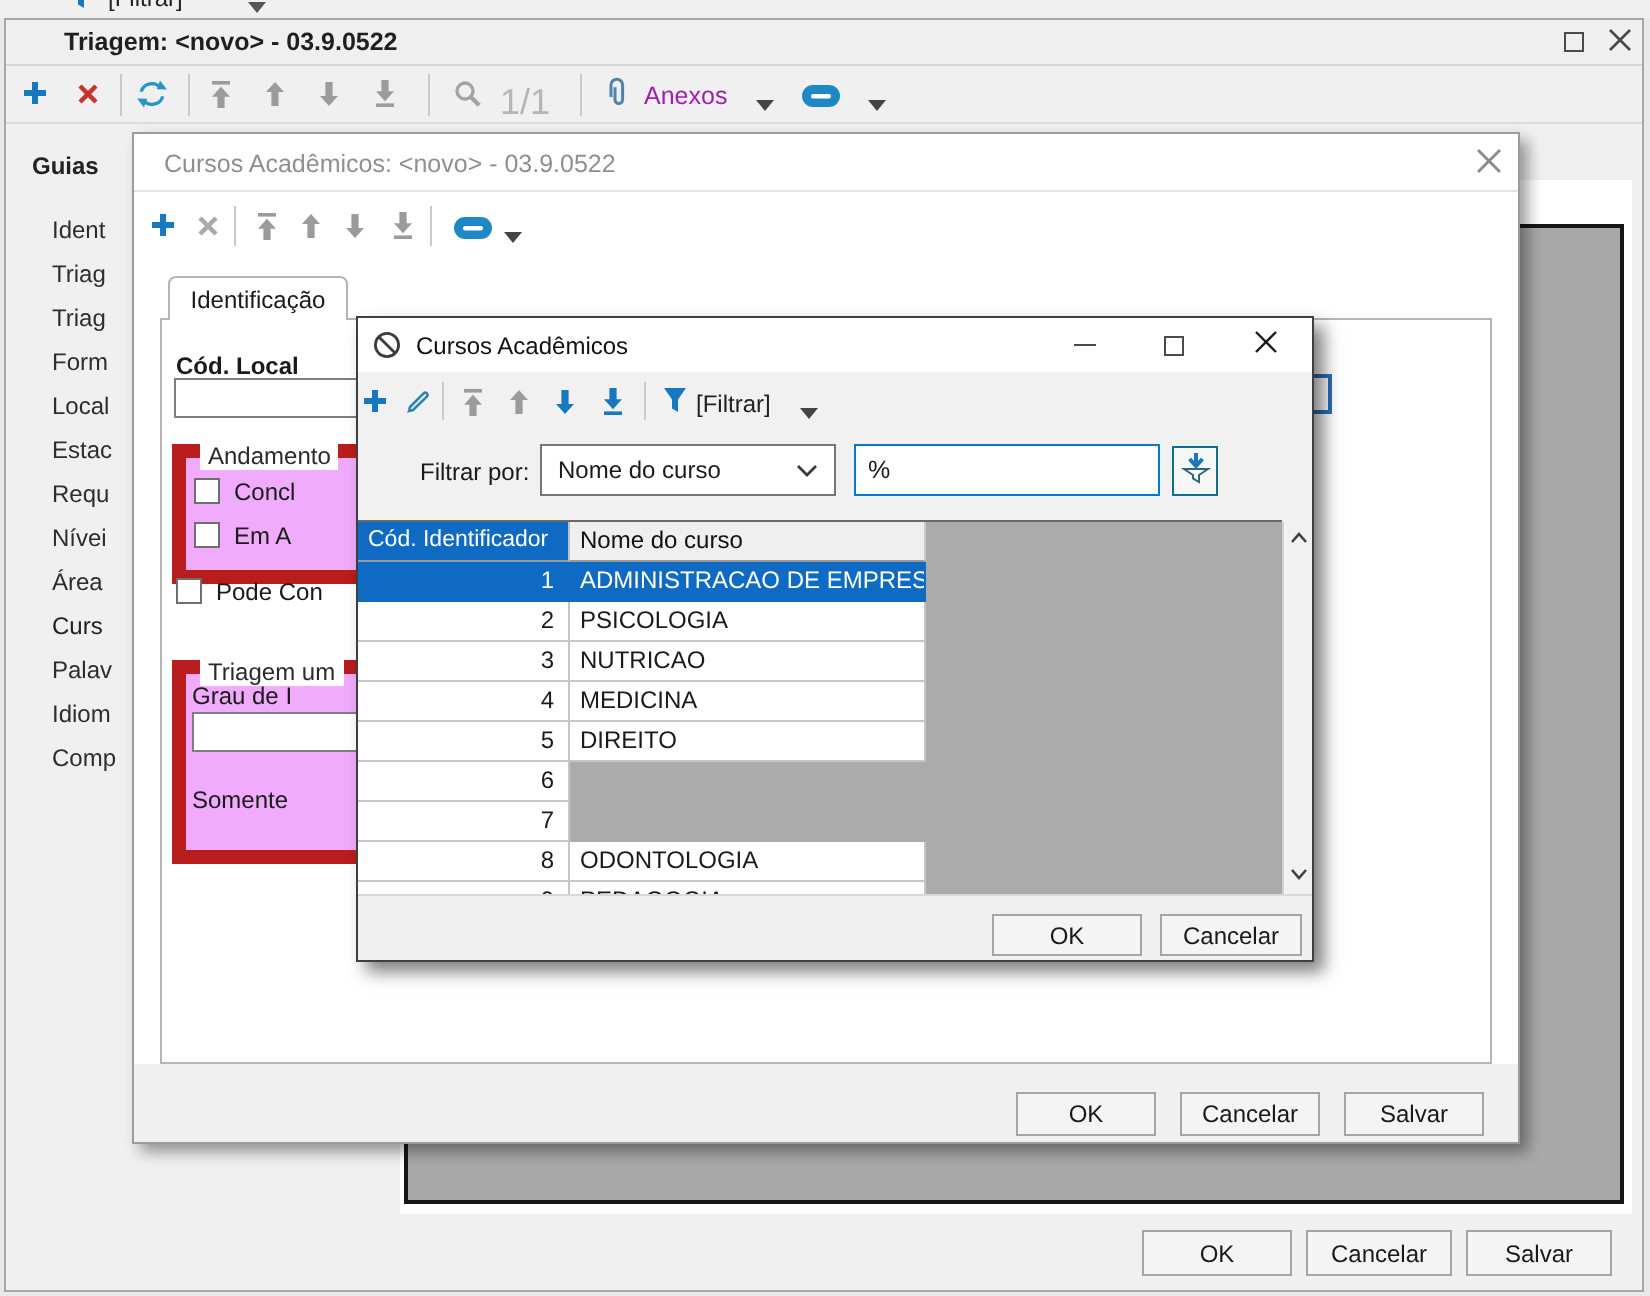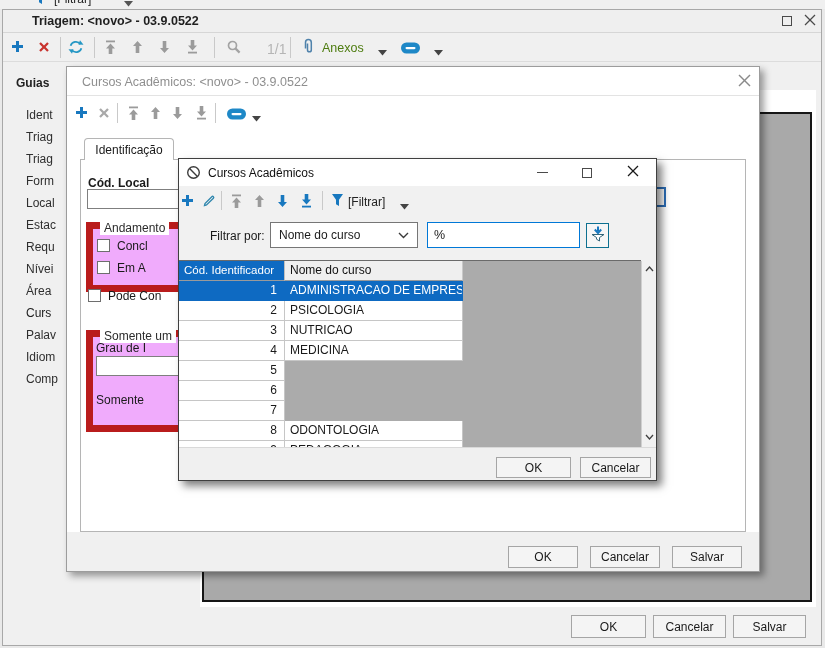--- a/index.html
+++ b/index.html
@@ -99,28 +99,28 @@
         <rect x="2" y="11.7" width="9" height="1.8" fill="#9b9b9b"></rect>
       </svg></span>
 </div>
 <div class="abs vsep" style="left:214px;top:37px;height:21px;z-index:3;"></div>
 <div class="abs tbtn" style="left:226px;top:39px;z-index:3;">
   <span><svg width="16" height="16">
         <circle cx="6.5" cy="6.5" r="4" fill="none" stroke="#a3a3a3" stroke-width="1.7"></circle>
         <line x1="9.6" y1="9.6" x2="13.6" y2="13.6" stroke="#a3a3a3" stroke-width="2.2"></line>
       </svg></span>
 </div>
-<div class="abs lbl" style="left:267px;top:41px;color:#b5b5b5;font-size:14px;z-index:3;">1/1</div>
+<div class="abs lbl" style="left:250px;top:41px;color:#b5b5b5;font-size:18px;z-index:3;">1/1</div>
 <div class="abs vsep" style="left:290px;top:37px;height:21px;z-index:3;"></div>
 <div class="abs tbtn" style="left:302px;top:38px;z-index:3;">
   <span><svg width="13" height="17" viewBox="0 0 13 17" fill="none">
         <path d="M3.5 10.5V4.5a2.9 2.9 0 0 1 5.8 0v7.4a1.9 1.9 0 0 1-3.8 0V5.6" stroke="#4f82ab" stroke-width="1.5"></path>
       </svg></span>
 </div>
-<div class="abs lbl" style="left:322px;top:41px;font-size:12.5px;color:#4d7c0f;z-index:3;">Anexos</div>
+<div class="abs lbl" style="left:322px;top:41px;font-size:12.5px;color:#a21caf;z-index:3;">Anexos</div>
 <div class="abs" style="left:378px;top:45px;z-index:3;">
   <svg width="9" height="6">
       <polygon points="0,0 9,0 4.5,5.5" fill="#444"></polygon>
     </svg>
 </div>
 <div class="abs tbtn" style="left:400px;top:41px;z-index:3;">
   <span><svg width="21" height="14" viewBox="0 0 21 14">
         <rect x="1" y="1.5" width="19" height="11" rx="5.5" fill="#1e88c7"></rect>
         <rect x="5.5" y="6" width="10" height="2.2" rx="1.1" fill="#fff"></rect>
       </svg></span>
@@ -222,21 +222,21 @@
   <span class="grouplbl">Andamento</span>
 </div>
 <div class="abs cbx" style="left:97px;top:239px;z-index:12;"></div>
 <div class="abs lbl" style="left:117px;top:239px;z-index:12;">Concl</div>
 <div class="abs cbx" style="left:97px;top:261px;z-index:12;"></div>
 <div class="abs lbl" style="left:117px;top:261px;z-index:12;">Em A</div>
 <div class="abs cbx" style="left:88px;top:289px;z-index:12;"></div>
 <div class="abs lbl" style="left:108px;top:289px;z-index:12;">Pode Con</div>
 
 <div class="abs groupbox" style="left:86px;top:330px;width:172px;height:102px;z-index:11;">
-  <span class="grouplbl">Somente um</span>
+  <span class="grouplbl">Triagem um</span>
 </div>
 <div class="abs lbl" style="left:96px;top:341px;z-index:12;">Grau de I</div>
 <input class="abs" style="left: 96px; top: 356px; width: 152px; height: 20px; border: 1px solid rgb(127, 127, 127); background: rgb(255, 255, 255); padding-left: 4px; z-index: 12;">
 <div class="abs lbl" style="left:96px;top:393px;z-index:12;">Somente</div>
 
 <div class="abs" style="left:67px;top:532px;width:692px;height:39px;background:#f0f0f0;z-index:11;"></div>
 <button class="abs btn" style="left:508px;top:546px;width:70px;height:22px;z-index:12;">OK</button>
 <button class="abs btn" style="left:590px;top:546px;width:70px;height:22px;z-index:12;">Cancelar</button>
 <button class="abs btn" style="left:672px;top:546px;width:70px;height:22px;z-index:12;">Salvar</button>
 
@@ -341,20 +341,21 @@
       <div class="trow">
       <span class="c1">3</span>
       <span class="c2">NUTRICAO</span>
     </div>
       <div class="trow">
       <span class="c1">4</span>
       <span class="c2">MEDICINA</span>
     </div>
       <div class="trow">
       <span class="c1">5</span>
+      <span class="c2">DIREITO</span>
     </div>
       <div class="trow">
       <span class="c1">6</span>
     </div>
       <div class="trow">
       <span class="c1">7</span>
     </div>
       <div class="trow">
       <span class="c1">8</span>
       <span class="c2">ODONTOLOGIA</span>

